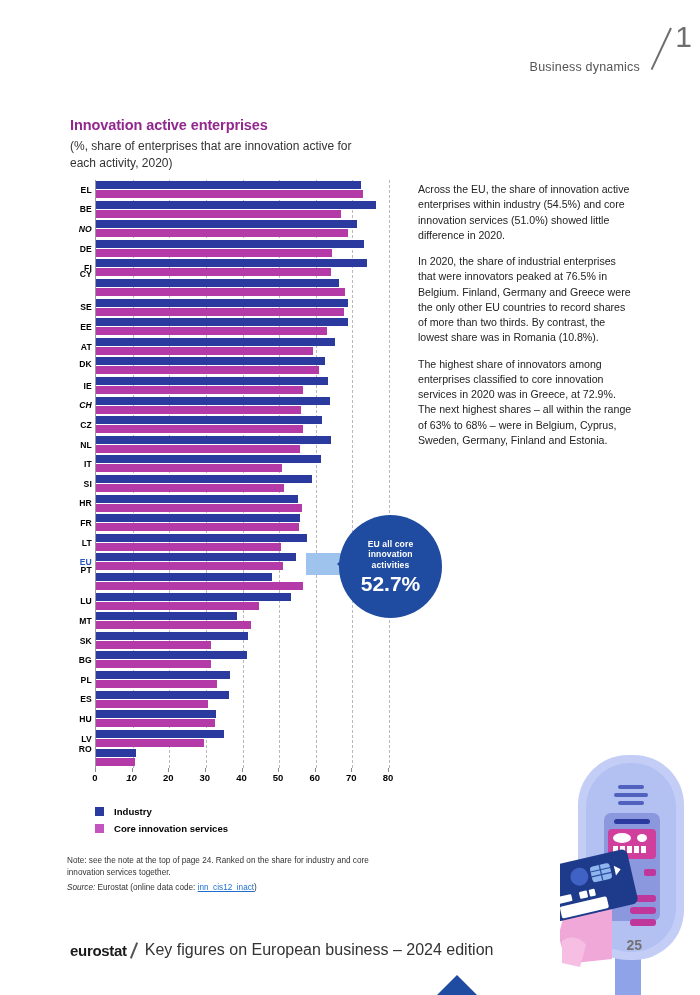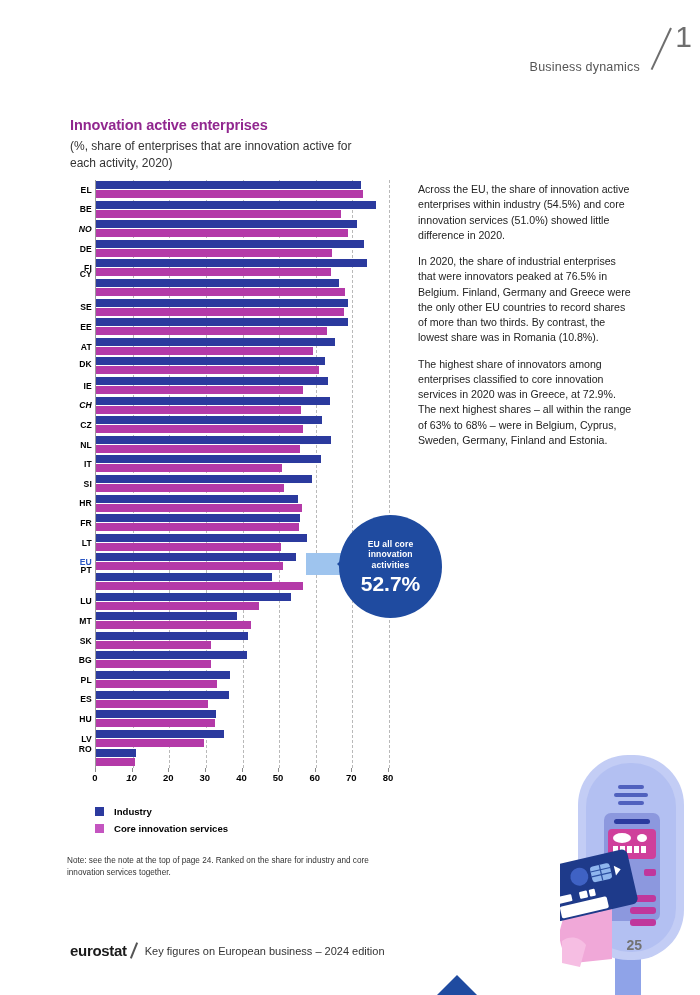--- a/index.html
+++ b/index.html
@@ -110,21 +110,21 @@
   .sidetext { position:absolute; left:418px; top:182px; width:215px; }
   .sidetext p { font-size:10.6px; color:#232323; line-height:1.44; margin-bottom:11px; }
 
   
   .footer { position:absolute; left:70px; bottom:36px; display:flex; align-items:center; }
   .footer-logo { font-size:15px; font-weight:bold; color:#1a1a1a; letter-spacing:-0.3px; }
   .footer-slash {
     width:2px; height:17px; background:#555; margin:0 10px 0 6px;
     transform: rotate(22deg);
   }
-  .footer-text { font-size:11px; color:#333; }
+  .footer-text { font-size:16px; color:#333; }
   .footer-tri {
     position:absolute; left:411px; bottom:-26px;
     width:0; height:0;
     border-left:46px solid transparent; border-right:46px solid transparent;
     border-bottom:46px solid #1f4ba0;
   }
 
   
   .illus { position:absolute; right:0px; bottom:0px; width:140px; height:250px; }
   .pagenum {
@@ -343,20 +343,25 @@
       <span class="legend-text">Industry</span>
     </div>
     <div class="legend-item">
       <span class="legend-swatch services"></span>
       <span class="legend-text">Core innovation services</span>
     </div>
   </div>
 
   <div class="notes">
     <div class="note-line">Note: see the note at the top of page 24. Ranked on the share for industry and core innovation services together.</div>
+    <div class="src-line">
+      <span class="src-label">Source:</span>
+      <span>Eurostat (online data code:</span>
+      <a class="src-code" href="#">inn_cis12_inact</a><span>)</span>
+    </div>
   </div>
 
   <div class="sidetext">
     <p>Across the EU, the share of innovation active enterprises within industry (54.5%) and core innovation services (51.0%) showed little difference in 2020.</p>
     <p>In 2020, the share of industrial enterprises that were innovators peaked at 76.5% in Belgium. Finland, Germany and Greece were the only other EU countries to record shares of more than two thirds. By contrast, the lowest share was in Romania (10.8%).</p>
     <p>The highest share of innovators among enterprises classified to core innovation services in 2020 was in Greece, at 72.9%. The next highest shares – all within the range of 63% to 68% – were in Belgium, Cyprus, Sweden, Germany, Finland and Estonia.</p>
   </div>
 
   <div class="footer">
     <span class="footer-logo">eurostat</span>

